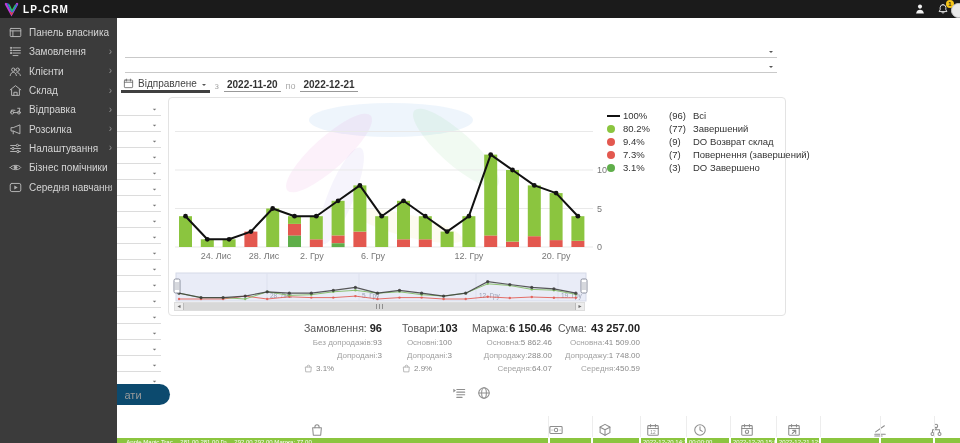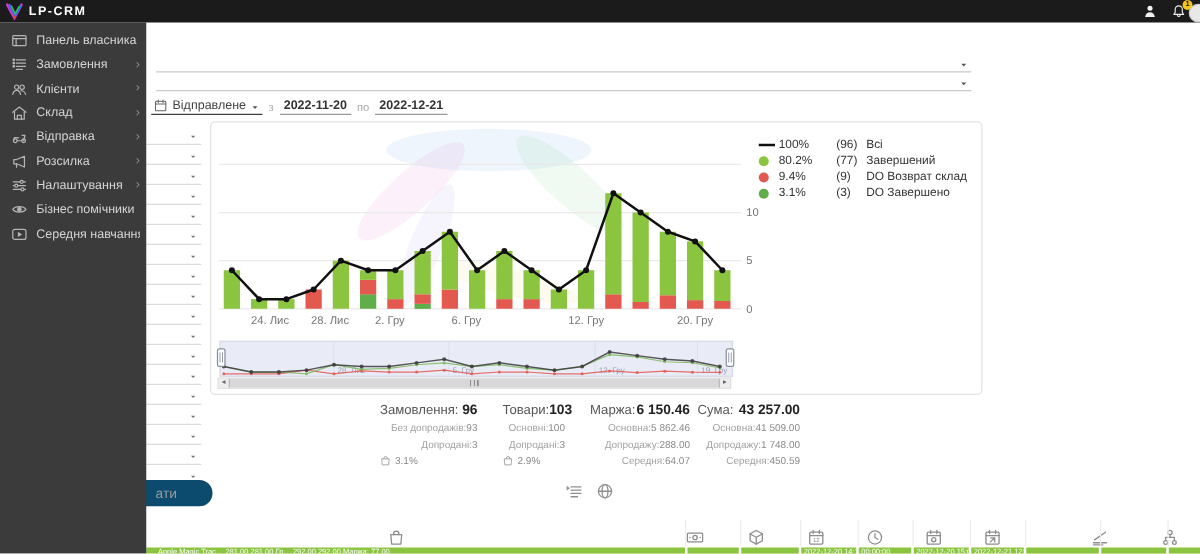--- a/index.html
+++ b/index.html
@@ -22,21 +22,21 @@
   .sb-item{height:19.3px;display:flex;align-items:center;padding:0 5px 0 9px;cursor:pointer;}
   .sb-ic{width:13px;height:13px;display:inline-flex;color:#b5b5b5;margin-right:7px;flex:none;}
   .sb-label{flex:1;font-size:10px;color:#d4d4d4;white-space:nowrap;overflow:hidden;}
   .sb-chev{color:#8f8f8f;font-size:10px;line-height:10px;}
   .sb-item.active .sb-ic{color:#eec61a;}
   .sb-item.active .sb-label{color:#fff;}
   
   .wide-select{position:absolute;height:14px;border-bottom:1px solid #c9c9c9;}
   .wide-select .wcaret{position:absolute;right:2px;bottom:1px;color:#555;display:inline-flex;}
   .date-row{position:absolute;left:121px;top:78px;height:15px;display:flex;align-items:center;font-size:10px;}
-  .date-mode{display:inline-flex;align-items:flex-end;border-bottom:1px solid #404040;padding:0 2px 1px 2px;color:#444;}
+  .date-mode{display:inline-flex;align-items:flex-end;border-bottom:3px solid #404040;padding:0 2px 1px 2px;color:#444;}
   .date-mode .ci{display:inline-flex;color:#666;margin-right:4px;}
   .date-mode .mcaret{display:inline-flex;color:#555;margin-left:3px;}
   .date-pre{color:#aaa;font-size:9px;margin:0 5px;}
   .date-val{color:#333;font-weight:bold;border-bottom:1px solid #999;padding:0 3px 1px 3px;}
   .mini-select{position:absolute;left:117px;width:44px;height:15px;border-bottom:1px solid #dcdcdc;}
   .mini-select .wcaret{position:absolute;right:3px;bottom:2px;color:#777;display:inline-flex;}
   
   .chart-card{position:absolute;left:168px;top:97px;width:618px;height:219px;background:#fff;
               border:1px solid #e3e3e3;border-radius:4px;box-sizing:border-box;}
   .legend{position:absolute;left:438px;top:11px;width:176px;}
@@ -547,20 +547,28 @@
         <div class="lg-row">
           <span class="lg-marker">
             <span class="lg-dot" style="background:#e3584f"></span>
           </span>
           <span class="lg-pct">9.4%</span>
           <span class="lg-cnt">(9)</span>
           <span class="lg-label">DO Возврат склад</span>
         </div>
         <div class="lg-row">
           <span class="lg-marker">
+            <span class="lg-dot" style="background:#e3584f"></span>
+          </span>
+          <span class="lg-pct">7.3%</span>
+          <span class="lg-cnt">(7)</span>
+          <span class="lg-label">Повернення (завершений)</span>
+        </div>
+        <div class="lg-row">
+          <span class="lg-marker">
             <span class="lg-dot" style="background:#5fae4a"></span>
           </span>
           <span class="lg-pct">3.1%</span>
           <span class="lg-cnt">(3)</span>
           <span class="lg-label">DO Завершено</span>
         </div>
       </div>
     <div class="hscroll">
       <span class="sb-arrow">◂</span>
       <span class="sb-thumb">

